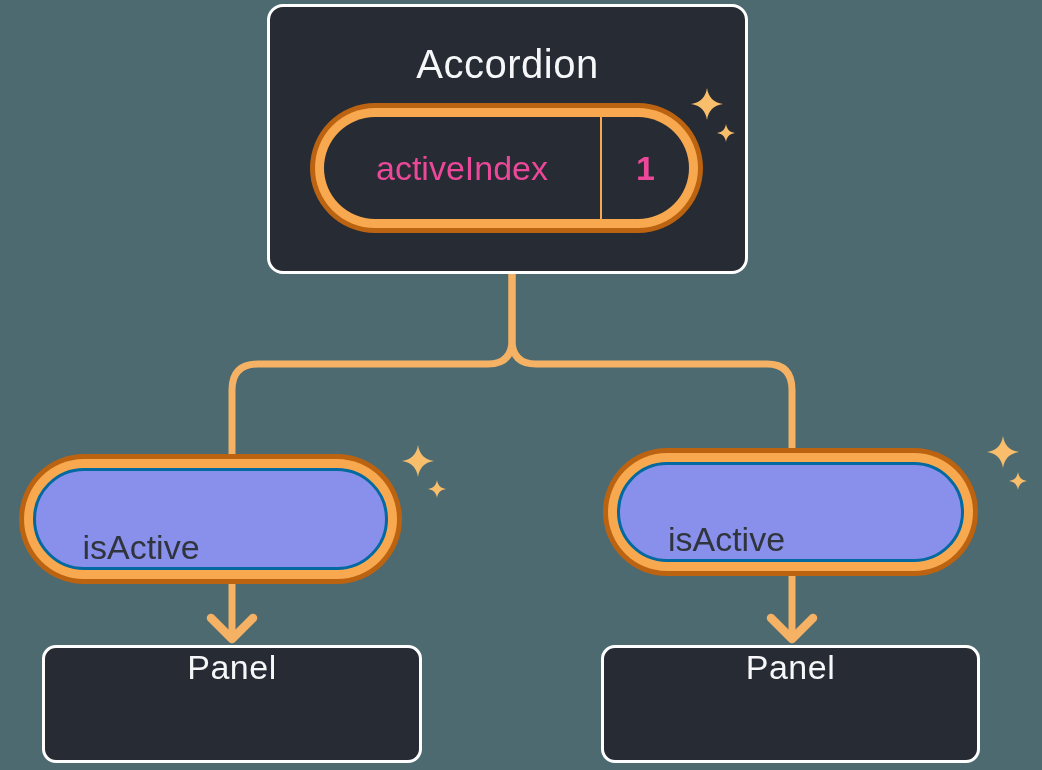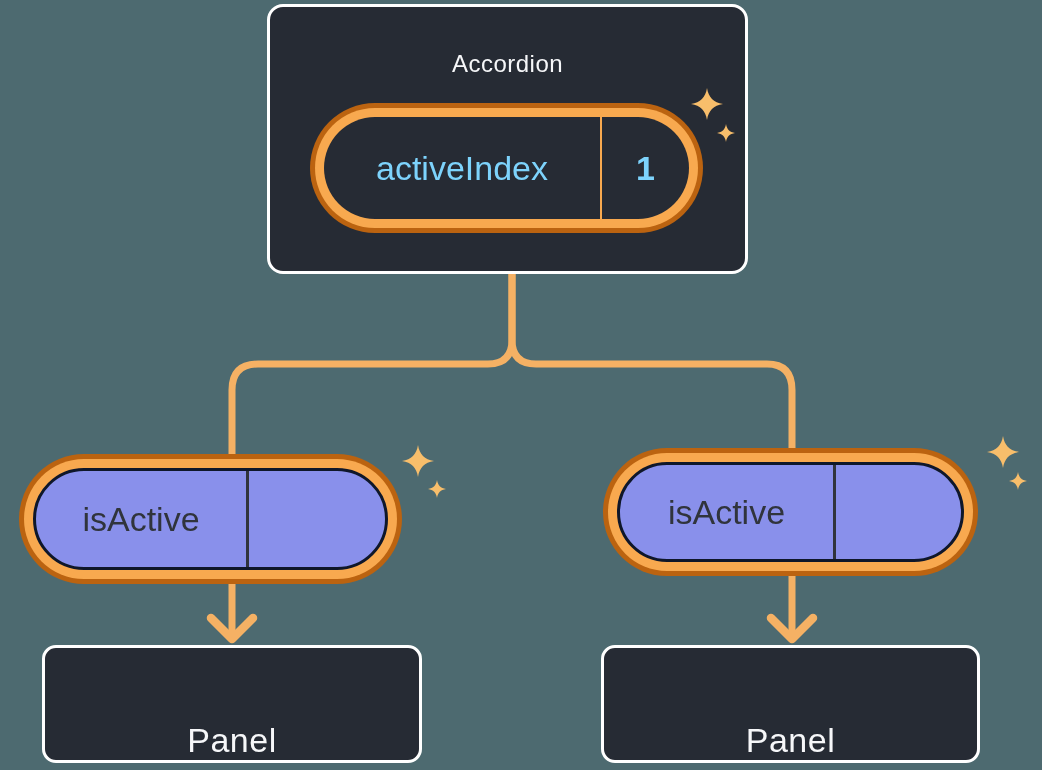--- a/index.html
+++ b/index.html
@@ -28,29 +28,29 @@
   .accordion-node {
     left: 267px; top: 4px;
     width: 481px; height: 270px;
     border-radius: 16px;
   }
   .node-title {
     position: absolute;
     left: 0; right: 0;
     top: 33px;
     text-align: center;
-    font-size: 24px;
+    font-size: 40px;
     line-height: 48px;
     font-weight: 500;
     color: #F6F7F9;
     letter-spacing: 0.5px;
   }
   .panel-node {
     display: flex;
-    align-items: flex-end;
+    align-items: flex-start;
     justify-content: center;
     border-radius: 14px;
     font-size: 34px;
     font-weight: 500;
     color: #F6F7F9;
     letter-spacing: 0.5px;
   }
   .panel-left  { left: 42px;  top: 645px; width: 380px; height: 118px; }
   .panel-right { left: 601px; top: 645px; width: 379px; height: 118px; }
 
@@ -76,29 +76,30 @@
     align-items: stretch;
     overflow: hidden;
     box-sizing: border-box;
   }
   .state-pill { left: 310px; top: 103px; width: 393px; height: 130px; }
   .state-pill .pill-body { background: #262B34; }
   .prop-pill-left  { left: 19px;  top: 454px; width: 383px; height: 130px; }
   .prop-pill-right { left: 603px; top: 448px; width: 375px; height: 128px; }
   .prop-body {
     background: #8990EB;
-    border: 3px solid #0f172a;
+    border: 3px solid #0369a1;
+    align-items: flex-end;
   }
   .pill-section {
     display: flex;
     align-items: center;
     justify-content: center;
     font-size: 34px;
   }
-  .state-pill .pill-section { color: #7dd3fc; text-align: center; }
+  .state-pill .pill-section { color: #ec4899; text-align: center; }
   .prop-body  .pill-section { color: #30343C; }
   .pill-value { font-weight: 700; }
   .divider-orange { width: 2px; background: #F8A94F; }
   .divider-dark   { width: 3px; background: #30343C; }
   .state-pill .pill-section.pill-label { width: 276px; }
   .state-pill .pill-section.pill-value { flex: 1; }
   .prop-pill-left  .pill-section.pill-label { width: 210px; }
   .prop-pill-left  .pill-section.pill-value { flex: 1; }
   .prop-pill-right .pill-section.pill-label { width: 213px; }
   .prop-pill-right .pill-section.pill-value { flex: 1; }

